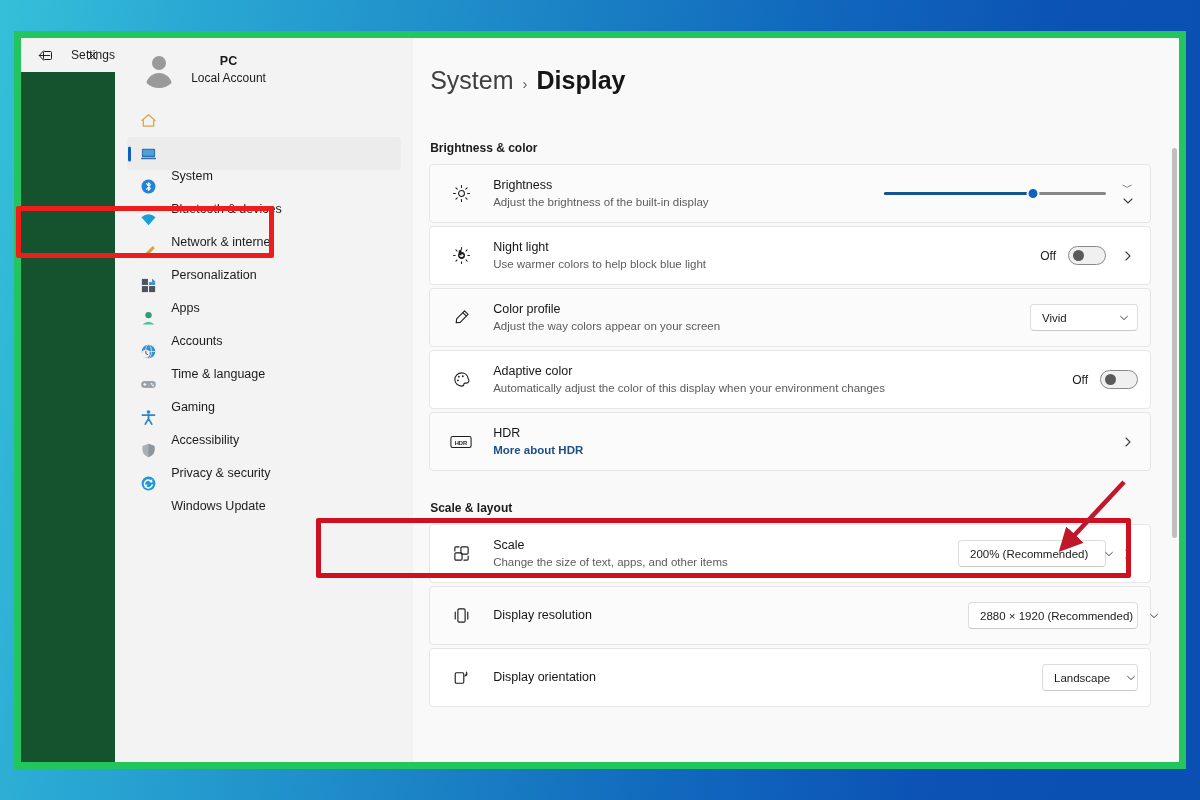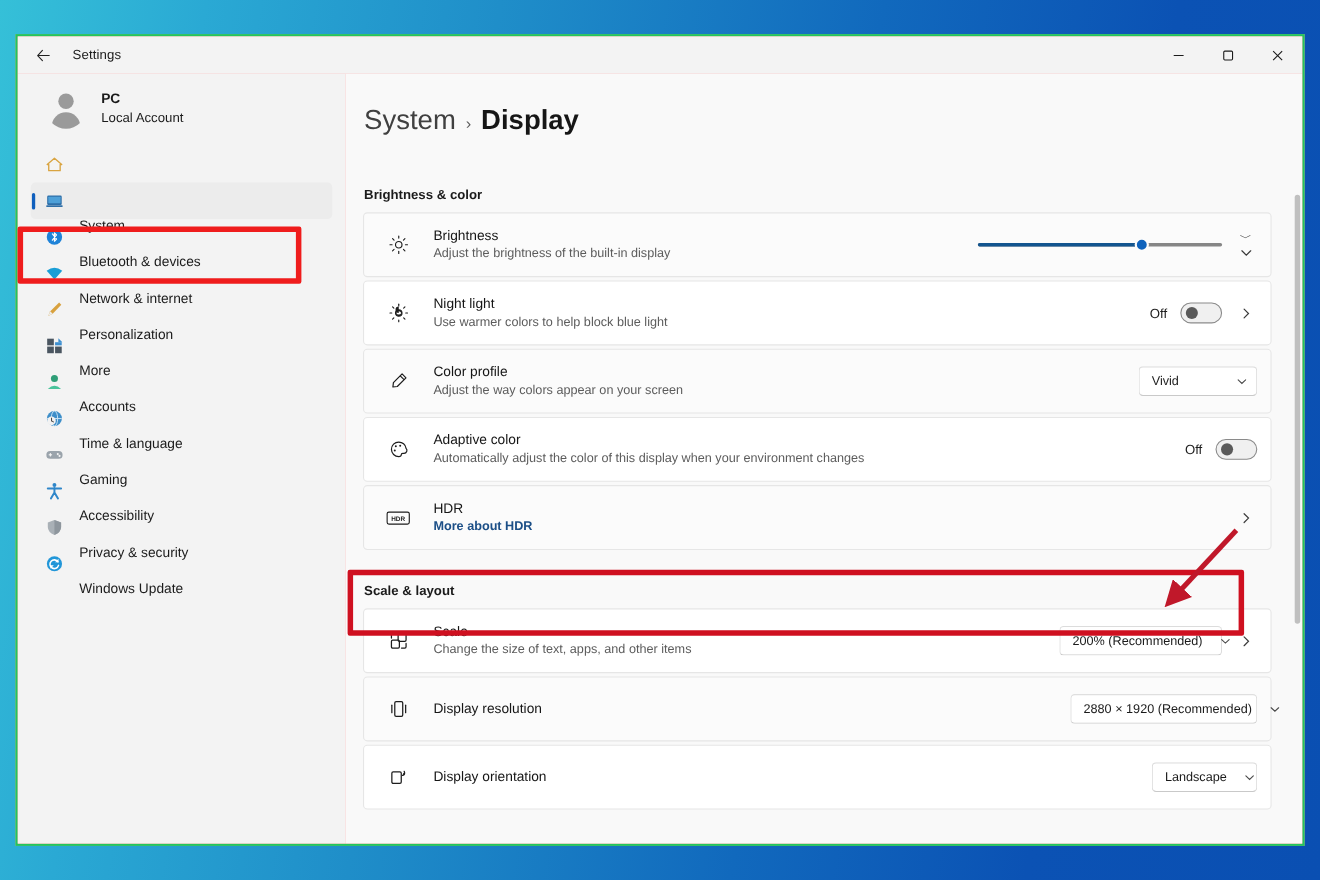--- a/index.html
+++ b/index.html
@@ -10,24 +10,24 @@
     overflow: hidden;
     font-family: "Liberation Sans", sans-serif;
     background: linear-gradient(100deg, #35c0d8 0%, #2aa9d4 14%, #1f8ec9 34%, #1169bd 60%, #0b52b4 80%, #0a4fb2 100%);
   }
 
   
   #window {
     position: absolute;
     left: 14px; top: 31px;
     width: 1172px; height: 738px;
-    background: #fca5a5;
-    border: 2px solid #22c55e;
+    background: #14532d;
+    border: 7px solid #22c55e;
     display: flex;
-    flex-direction: column;
+    flex-direction: row;
     overflow: hidden;
   }
 
   
   #titlebar {
     height: 34px;
     flex: 0 0 34px;
     display: flex;
     align-items: center;
     background: #f3f3f3;
@@ -68,20 +68,21 @@
     flex: 0 0 298px;
     background: #f3f3f3;
     padding: 0 12px;
     position: relative;
   }
 
   #account {
     display: flex; align-items: center;
     gap: 14px;
     padding: 14px 0 16px 14px;
+    text-align: center;
   }
   .avatar {
     width: 36px; height: 36px;
     border-radius: 50%;
     background: #f3f3f3;
     position: relative;
     overflow: hidden;
     flex: 0 0 36px;
   }
   .avatar::before {
@@ -384,21 +385,21 @@
       <div class="navitem">
         <span class="nicon">
           <svg width="17" height="17" viewBox="0 0 18 18">
             <rect x="2" y="2" width="6.4" height="6.4" fill="#4a5560"></rect>
             <rect x="2" y="9.6" width="6.4" height="6.4" fill="#4a5560"></rect>
             <rect x="9.6" y="9.6" width="6.4" height="6.4" fill="#4a5560"></rect>
             <path d="M12.8 1.6 L16.6 5.4 L12.8 5.4 Z" fill="#3d8fd0"></path>
             <rect x="9.6" y="5.4" width="6.4" height="3" fill="#3d8fd0"></rect>
           </svg>
         </span>
-        <span class="label">More</span>
+        <span class="label">Apps</span>
       </div>
 
       <div class="navitem">
         <span class="nicon">
           <svg width="17" height="17" viewBox="0 0 18 18">
             <circle cx="9" cy="5.4" r="3.4" fill="#2f9e77"></circle>
             <path d="M2.6 15.4 Q9 9.4 15.4 15.4 Z" fill="#49c39b"></path>
           </svg>
         </span>
         <span class="label">Accounts</span>

